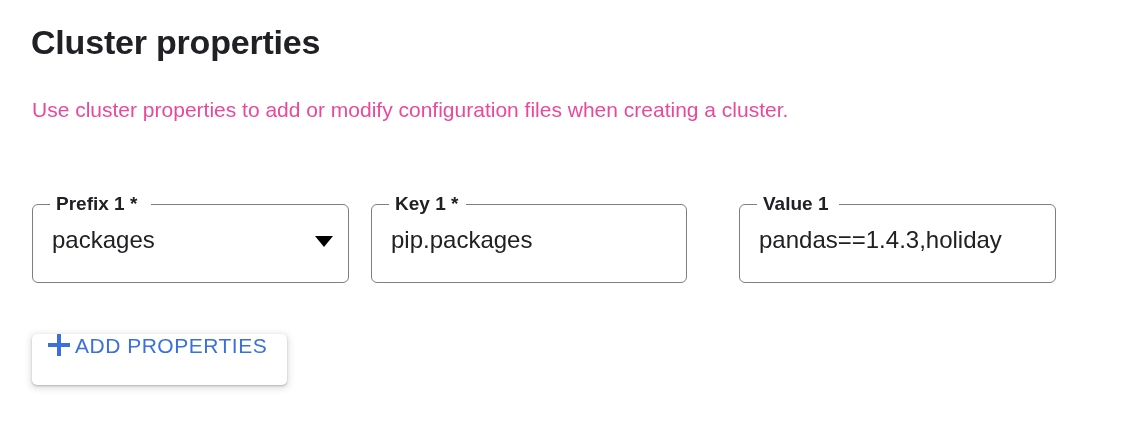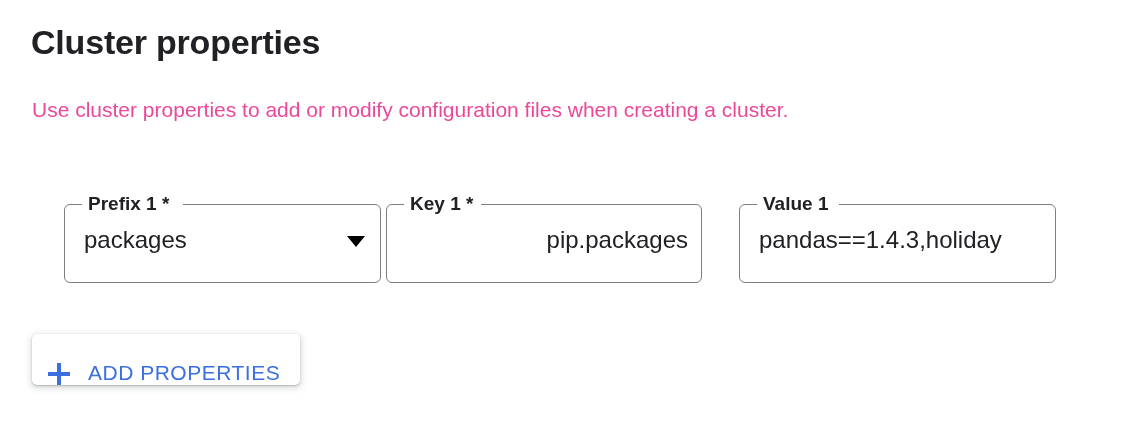--- a/index.html
+++ b/index.html
@@ -113,34 +113,34 @@
     position: absolute;
     right: 16px;
     top: 32px;
     width: 0;
     height: 0;
     border-left: 9px solid transparent;
     border-right: 9px solid transparent;
     border-top: 11px solid #000000;
   }
 
-  #field-prefix  { left: 32px;  width: 317px; margin-left: 32px; }
-  #field-key     { left: 386px; width: 316px; text-align: right; }
+  #field-prefix  { left: 32px;  width: 317px; }
+  #field-key     { left: 371px; width: 316px; }
   #field-value   { left: 739px; width: 317px; padding-left: 12px; }
 
   
   .add-btn {
     position: absolute;
     left: 32px;
     top: 334px;
     height: 51px;
     padding: 0 20px 0 16px;
     display: flex;
-    align-items: flex-end;
-    gap: 18px;
+    align-items: flex-start;
+    gap: 5px;
     background: #ffffff;
     border: none;
     border-radius: 5px;
     box-shadow: 0 1px 2px 0 rgba(60,64,67,0.30),
                 0 2px 6px 2px rgba(60,64,67,0.15);
     cursor: pointer;
     font-family: "Liberation Sans", sans-serif;
   }
 
   .plus-icon {

